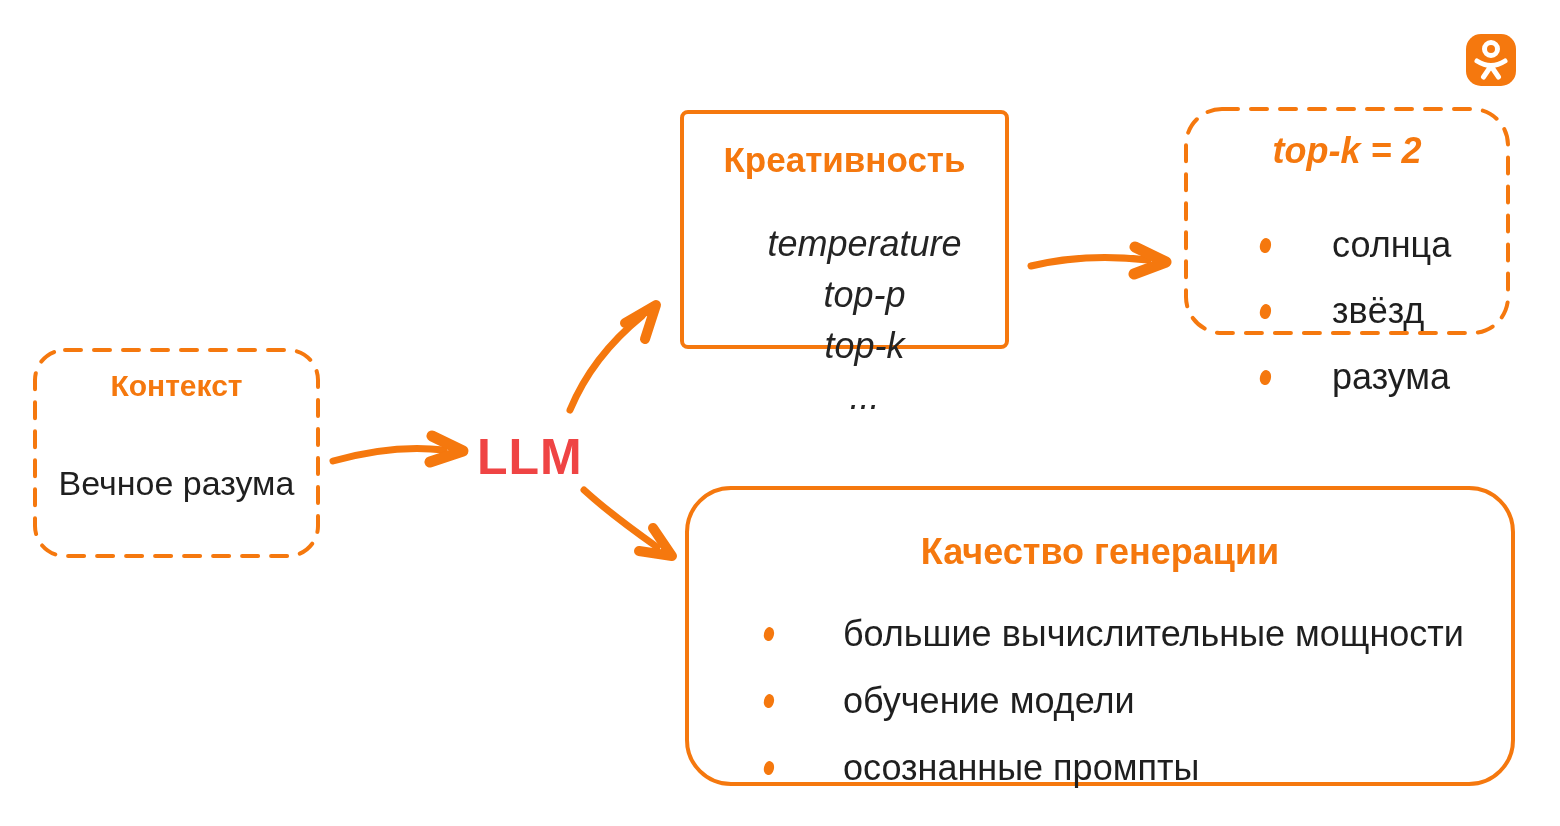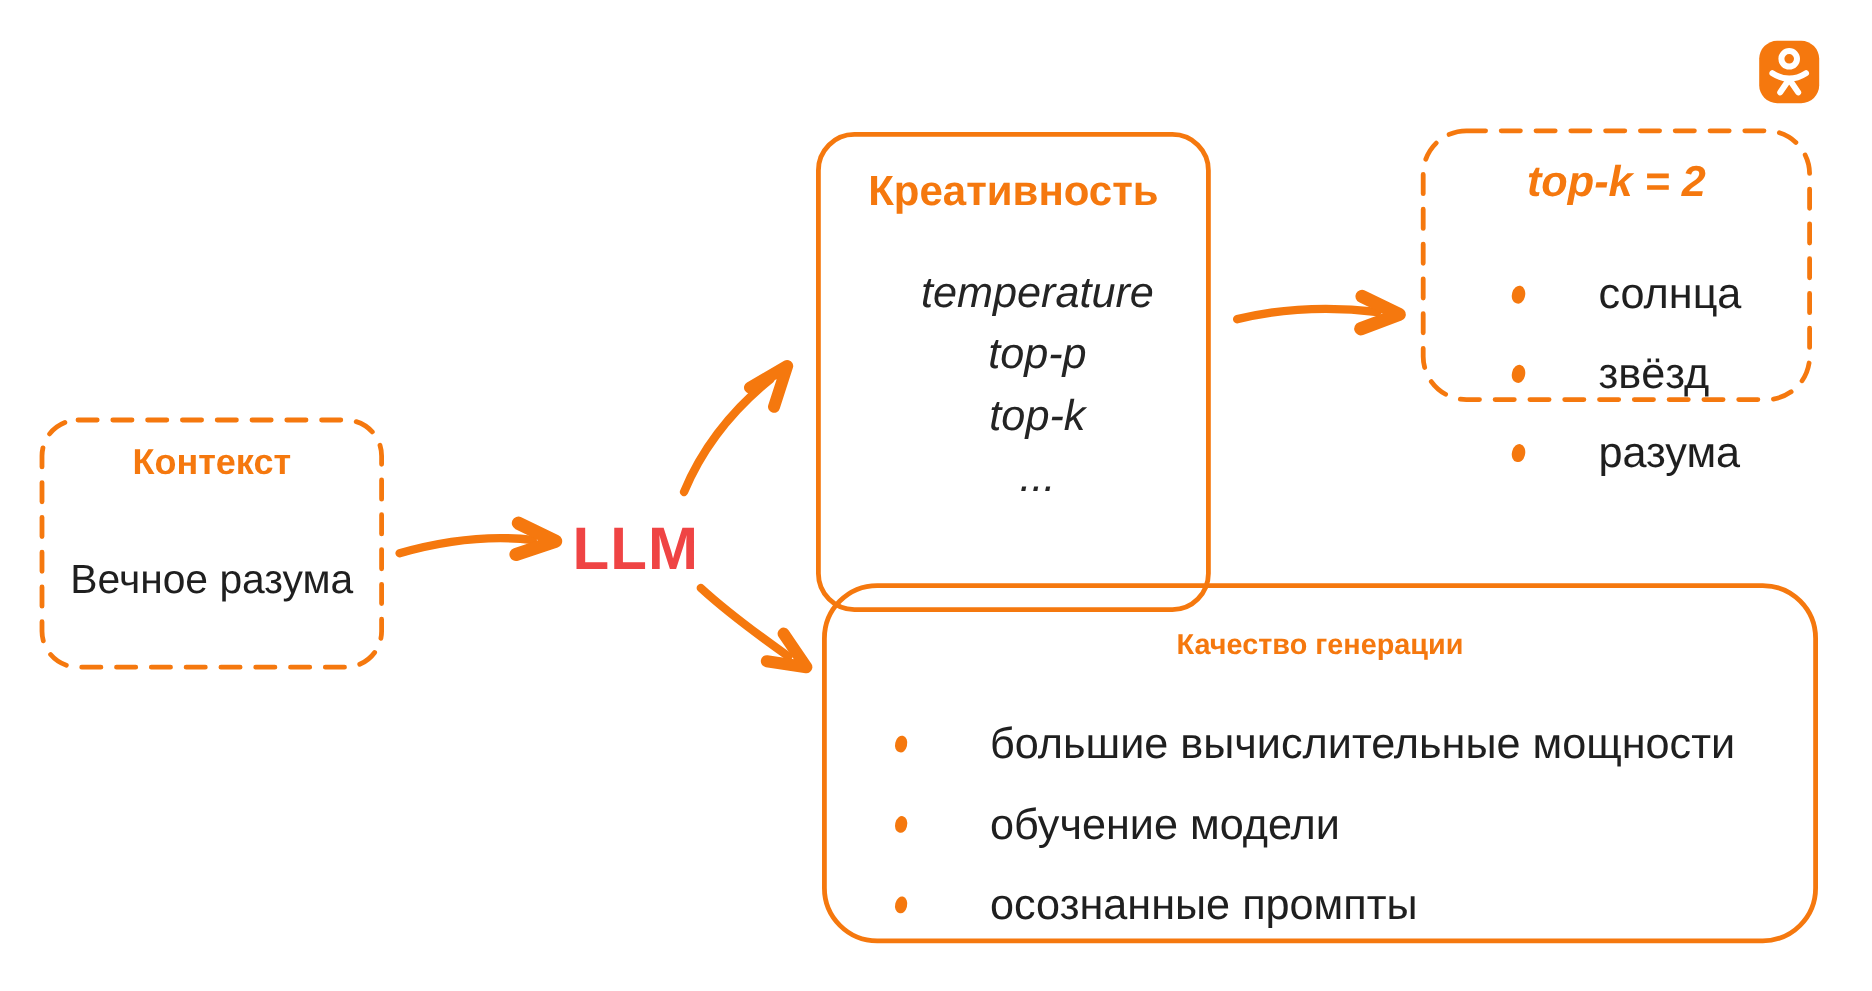--- a/index.html
+++ b/index.html
@@ -20,22 +20,22 @@
   
   .box-title{
     color:var(--accent);font-weight:bold;text-align:center;
   }
 
   #context-box{left:33px;top:348px;width:287px;height:210px;text-align:center;}
   #context-box .box-title{font-size:30px;line-height:40px;margin-top:18px;}
   #context-box .body-text{font-size:34px;line-height:42px;margin-top:56px;color:var(--ink);}
 
   #creativity-box{
-    left:680px;top:110px;width:329px;height:400px;
-    border:4px solid var(--accent);border-radius:32px;text-align:center;
+    left:680px;top:110px;width:329px;height:239px;
+    border:4px solid var(--accent);border-radius:8px;text-align:center;
   }
   #creativity-box .box-title{font-size:35px;line-height:44px;margin-top:24px;}
   #creativity-box .params{
     margin-top:36px;font-style:italic;font-size:36px;line-height:51px;color:#242424;margin-left:40px;
   }
 
   #topk-box{left:1184px;top:107px;width:326px;height:228px;}
   #topk-box .box-title{font-size:36px;line-height:44px;margin-top:22px;font-style:italic;}
   #topk-box .rows{margin-top:39px;}
 
@@ -46,23 +46,23 @@
     border-radius:55% 60% 50% 55%;transform:rotate(14deg);
   }
   .bullet-label{margin-left:17px;font-size:36px;color:var(--ink);white-space:nowrap;}
 
   #topk-overflow{left:1184px;top:344px;width:340px;height:56px;}
 
   #quality-box{
     left:685px;top:486px;width:830px;height:300px;
     border:4px solid var(--accent);border-radius:46px;
   }
-  #quality-box .box-title{font-size:24px;line-height:44px;margin-top:26px;}
+  #quality-box .box-title{font-size:36px;line-height:44px;margin-top:40px;}
   #quality-box .rows{margin-top:26px;}
-  #quality-box .bullet-row{height:67px;padding-left:57px;}
+  #quality-box .bullet-row{height:67px;padding-left:75px;}
   #quality-box .dot{width:10px;height:14px;}
   #quality-box .bullet-label{margin-left:25px;}
 
   
   #llm-label{
     left:477px;top:427px;font-size:50px;line-height:60px;
     font-weight:bold;color:#ef4444;letter-spacing:1px;
   }
 
   

